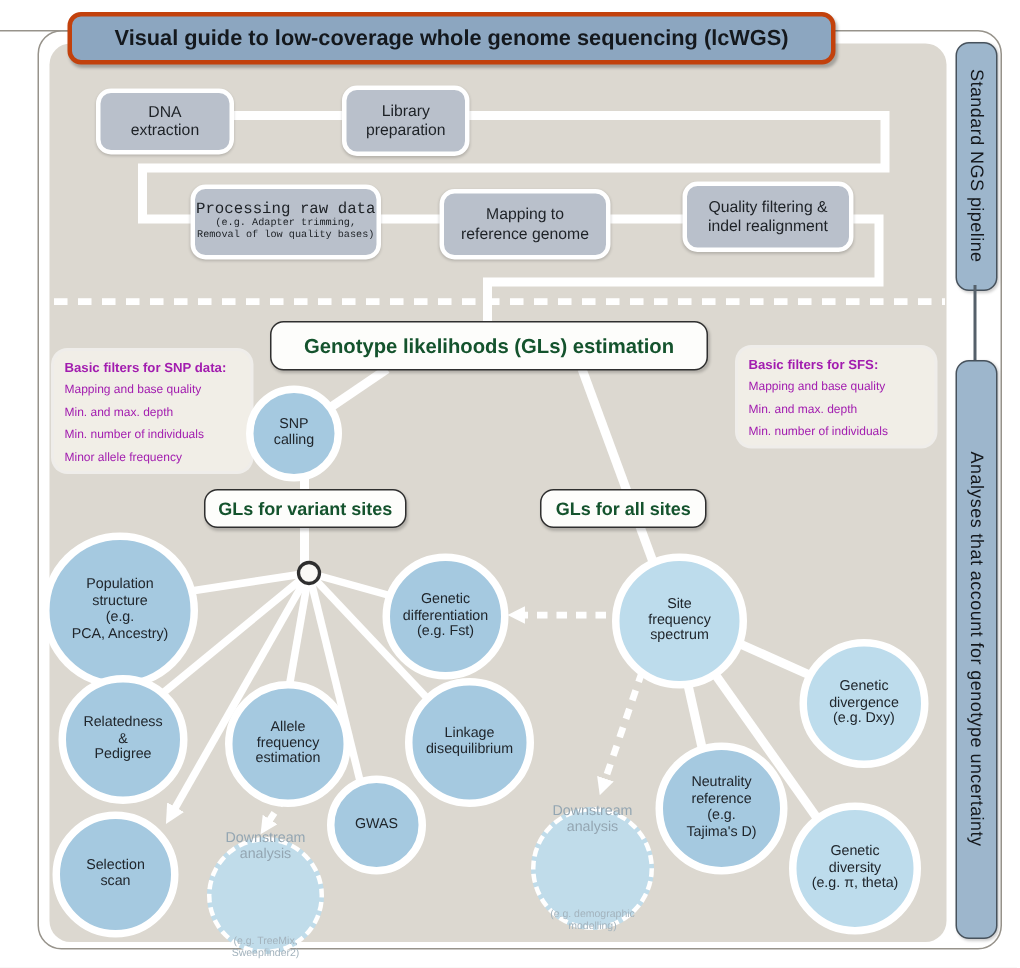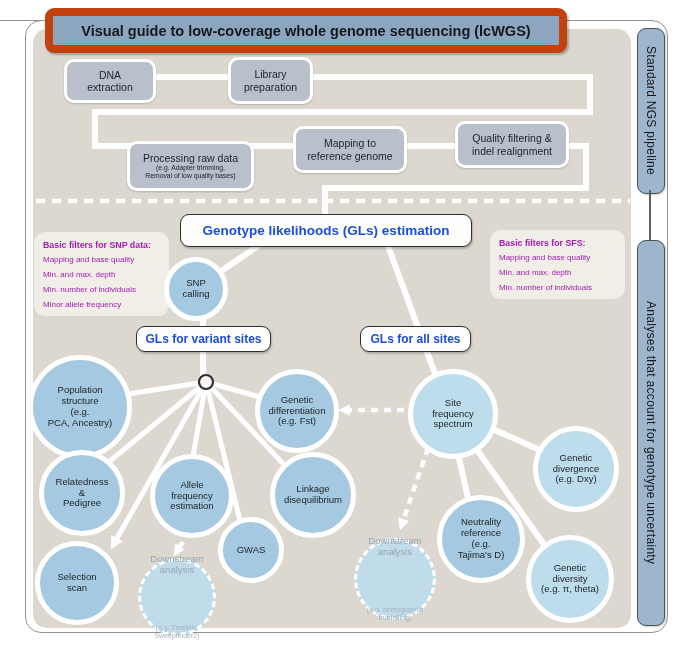--- a/index.html
+++ b/index.html
@@ -8,40 +8,40 @@
 
   .outline { position:absolute; left:25px; top:20px; width:641px; height:611px;
              border:1.5px solid #97938b; border-radius:16px; }
   .edge-stub { position:absolute; left:0; top:19.5px; width:46px; height:1.5px; background:#97938b; }
   .panel { position:absolute; left:33px; top:29px; width:598px; height:599px;
            background:#dcd8d0; border-radius:14px; }
 
   svg.connect { position:absolute; left:0; top:0; }
 
   .titlebar { position:absolute; left:45px; top:8px; width:506px; height:29px;
-              background:#8ca6c0; border:8px solid #c2410c; border-radius:9px;
+              background:#8ca6c0; border:3px solid #c2410c; border-radius:9px;
               display:flex; align-items:center; justify-content:center;
               font-weight:bold; font-size:14.5px; color:#14181d;
               box-shadow:1.5px 2px 2px rgba(0,0,0,.25); }
 
   .tab { position:absolute; width:26px; background:#9db6cc; border:1.5px solid #47525c;
          border-radius:9px; display:flex; align-items:center; justify-content:center;
          writing-mode:vertical-rl; font-size:12px; color:#14181d; letter-spacing:.3px;
          box-shadow:1px 1px 2px rgba(0,0,0,.2); }
   .tab-link { position:absolute; left:649px; top:190px; width:1.5px; height:52px; background:#55606a; }
 
   .gbox { position:absolute; background:#b9c0cb; border:3px solid #ffffff; border-radius:10px;
           display:flex; flex-direction:column; align-items:center; justify-content:center;
           text-align:center; color:#1d2126; font-size:10.5px; line-height:1.18;
           white-space:pre-line; box-shadow:0 1px 2px rgba(0,0,0,.18); }
   .gbox .sub { font-size:6.8px; line-height:1.15; }
 
   .wbox { position:absolute; background:#fdfdfb; border:1.8px solid #2f2f2f; border-radius:9px;
           display:flex; align-items:center; justify-content:center; text-align:center;
-          font-weight:bold; color:#1d4ed8; box-shadow:1px 1.5px 2px rgba(0,0,0,.2); }
+          font-weight:bold; color:#14532d; box-shadow:1px 1.5px 2px rgba(0,0,0,.2); }
   .glbox { font-size:13.5px; }
   .brlabel { font-size:12px; }
 
   .fbox { position:absolute; background:#f1eee7; border-radius:9px; padding:6px 7px 5px 7px;
           color:#a21caf; box-shadow:0 0 0 2px rgba(255,255,255,.55); }
   .fbox .ftitle { font-weight:bold; font-size:8.8px; margin-bottom:5px; }
   .fbox .fitem { font-size:8px; margin-bottom:6px; }
   .fbox .fitem:last-child { margin-bottom:0; }
 
   .circle { position:absolute; border-radius:50%; border:5px solid #ffffff; background:#a5c9e0;
@@ -104,21 +104,21 @@
 
   <div class="gbox" style="left:228px; top:57px; width:79px; height:41px;">
     <span>Library
 preparation</span>
   </div>
   <div class="gbox" style="left:64px; top:59px; width:86px; height:38px;">
     <span>DNA
 extraction</span>
   </div>
 
-  <div class="gbox" style="left:127px; top:141px; width:121px; height:44px;">
+  <div class="gbox" style="left:127px; top:123px; width:121px; height:44px;font-family:Liberation Mono, monospace;">
     <span>Processing raw data</span>
     <span class="sub">(e.g. Adapter trimming,
 Removal of low quality bases)</span>
   </div>
   <div class="gbox" style="left:293px; top:126px; width:108px; height:41px;">
     <span>Mapping to
 reference genome</span>
   </div>
   <div class="gbox" style="left:455px; top:121px; width:108px; height:41px;">
     <span>Quality filtering &amp;

